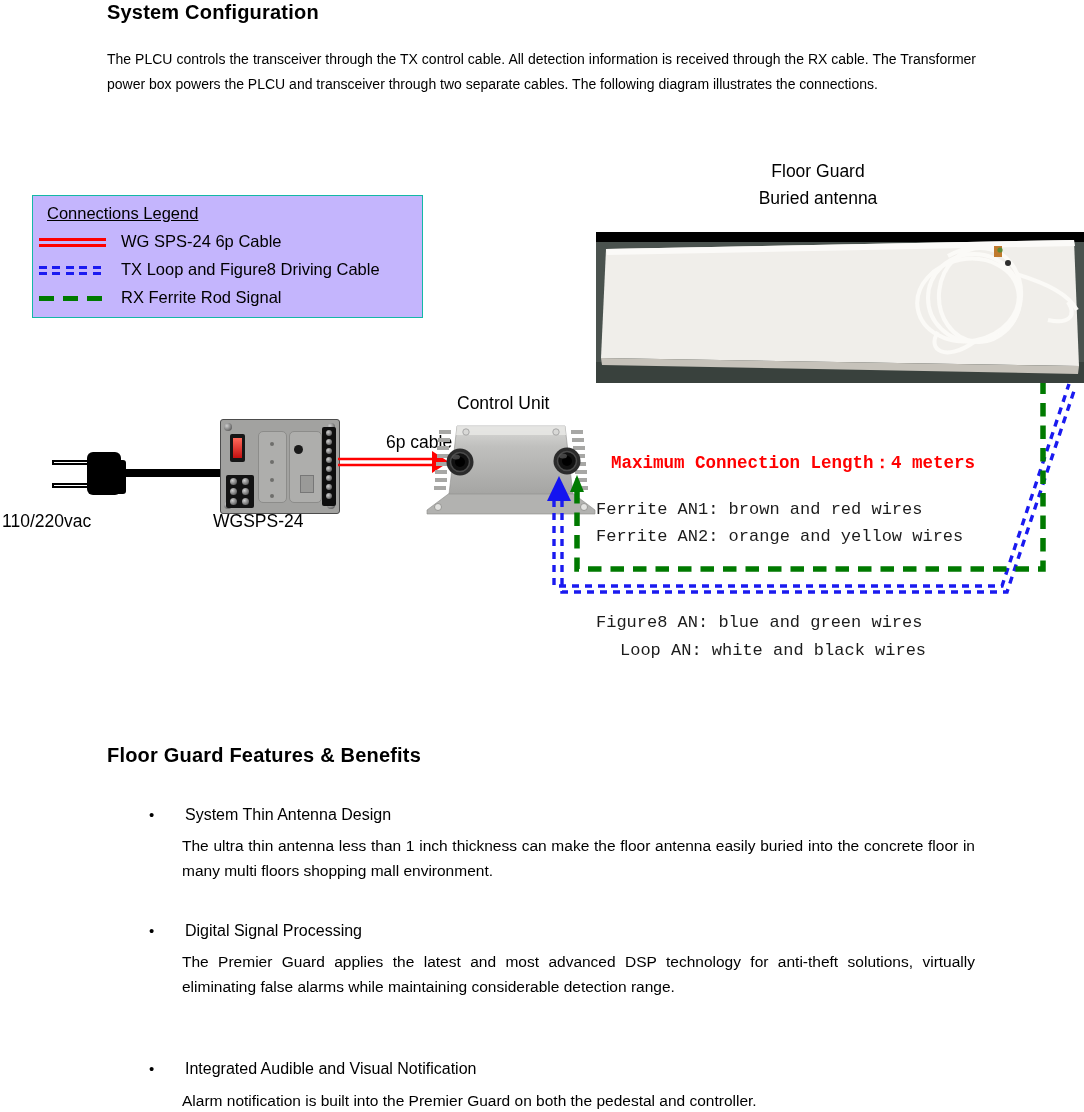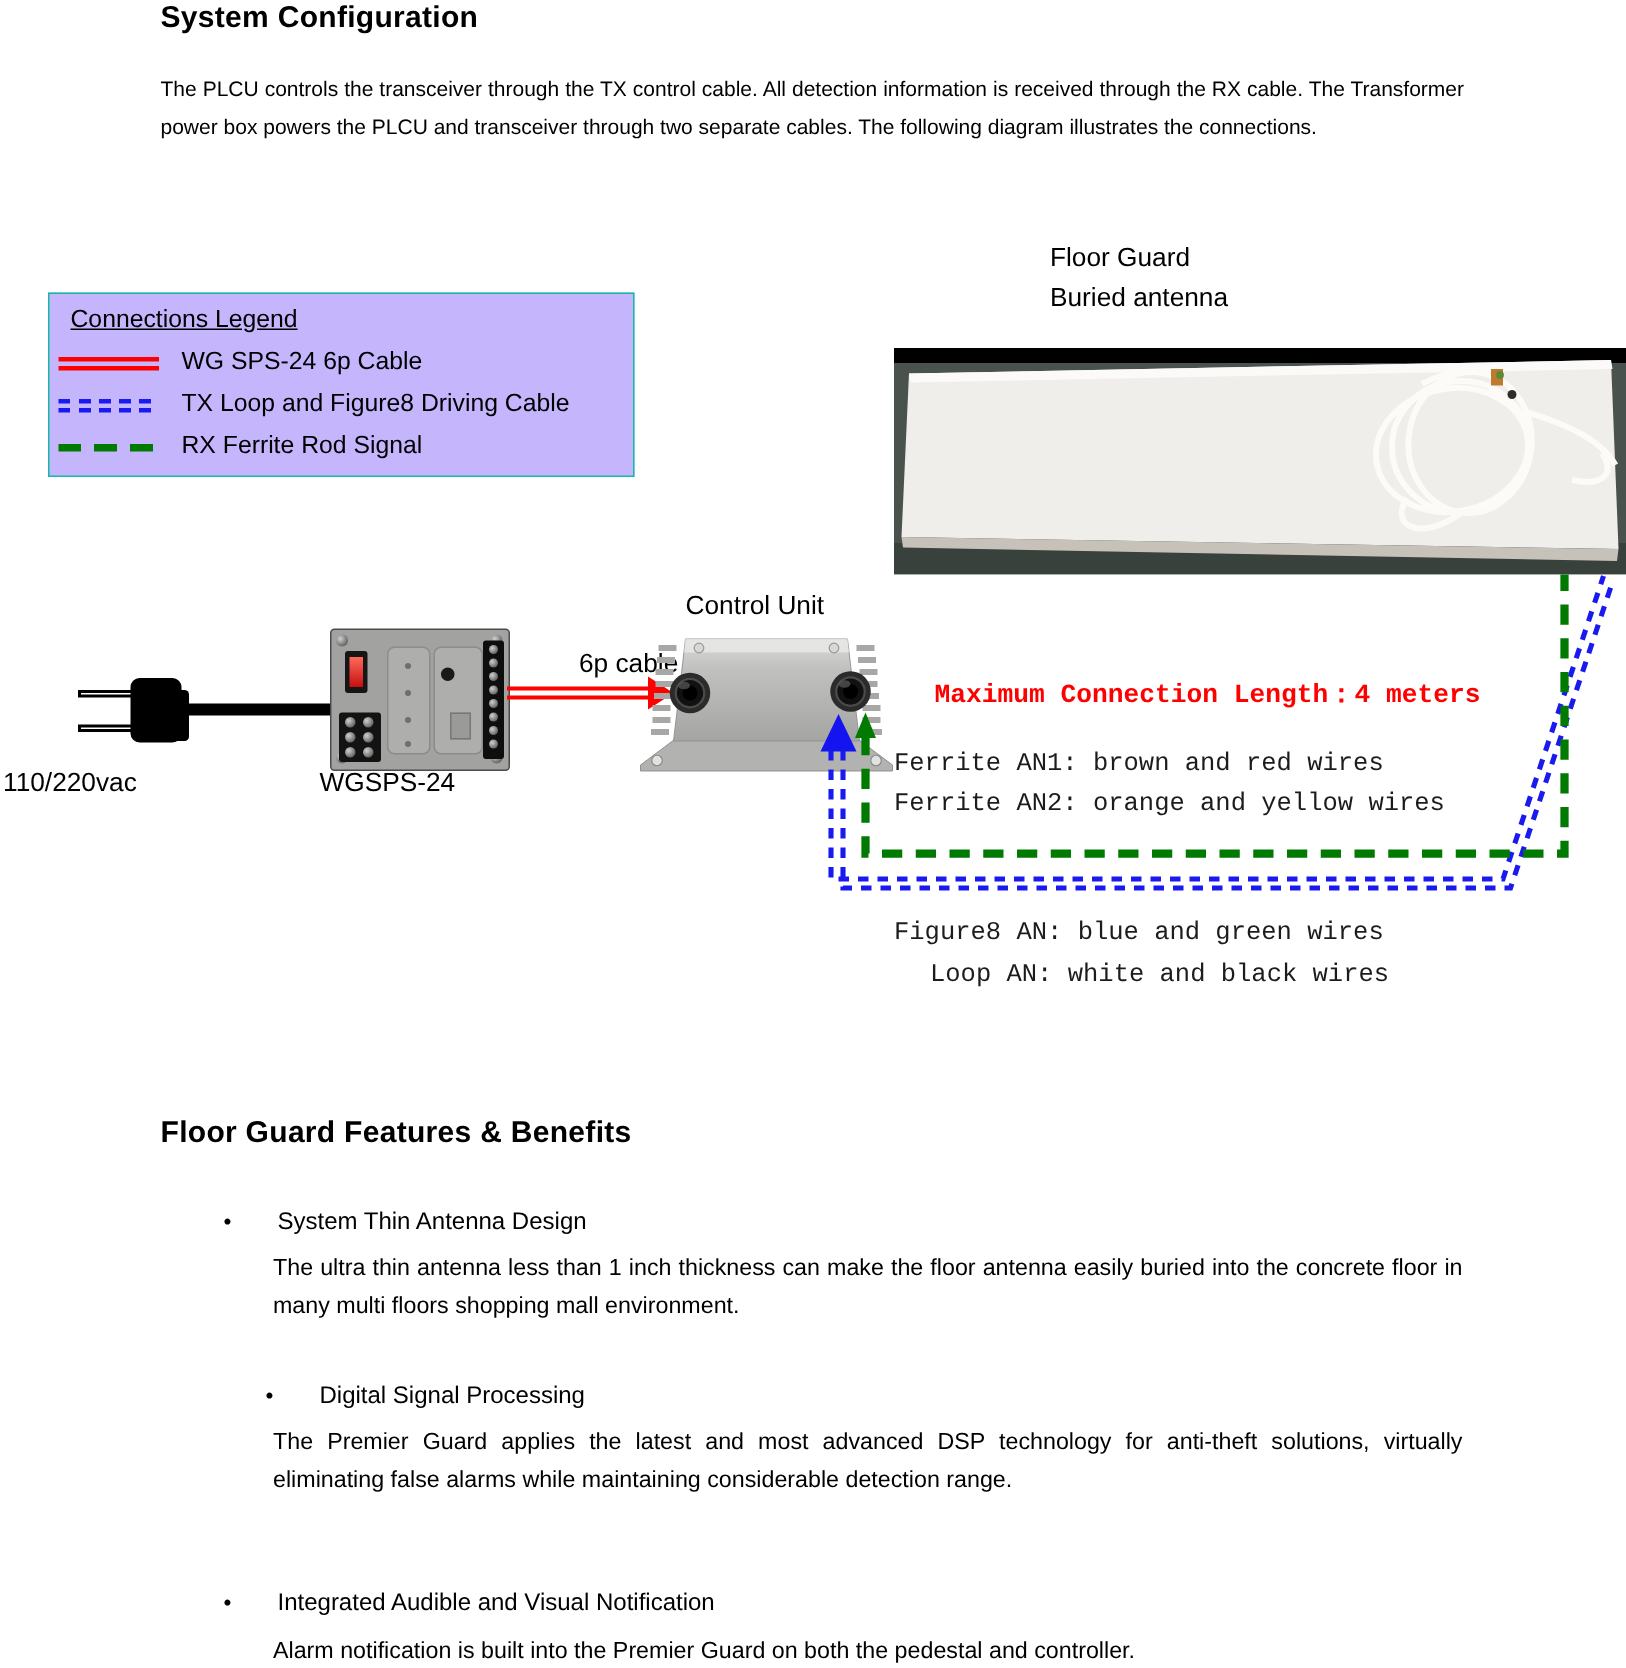--- a/index.html
+++ b/index.html
@@ -19,36 +19,36 @@
   .legend-label{position:absolute;left:82px;top:-2px;font-size:16.5px;white-space:nowrap;}
   .red-line{height:3px;background:#ff0000;margin-bottom:3px;}
   .blue-dash-row{height:3px;background:repeating-linear-gradient(90deg,#1a1af0 0 8px,transparent 8px 13.5px);margin-bottom:3px;}
   .green-dash-row{height:4.5px;background:repeating-linear-gradient(90deg,#007a00 0 15px,transparent 15px 24px);}
   
   .psu{background:#a2a2a0;border:1px solid #4c4c4c;border-radius:3px;}
   .screw{position:absolute;width:8px;height:8px;border-radius:50%;background:radial-gradient(circle at 35% 35%,#cfcfcf,#3c3c3c);}
   .psu-panel{position:absolute;background:#aeaeac;border:1px solid #8c8c8a;border-radius:5px;}
   .psu-dot{position:absolute;width:4px;height:4px;border-radius:50%;background:#6e6e6c;}
   .mono-note{font-family:"Liberation Mono","DejaVu Sans Mono",monospace;font-size:17px;color:#1c1c1c;white-space:nowrap;}
-  .red-note{font-family:"Liberation Mono","DejaVu Sans Mono",monospace;font-size:17.5px;font-weight:bold;color:#ff0000;white-space:nowrap;margin-left:12px;}
+  .red-note{font-family:"Liberation Mono","DejaVu Sans Mono",monospace;font-size:17.5px;font-weight:bold;color:#ff0000;white-space:nowrap;}
   
   .feature-title{font-size:16px;}
   .bullet{display:inline-block;width:36px;font-size:15px;vertical-align:top;padding-left:3px;}
   .feature-body{font-size:15.5px;line-height:24.6px;text-align:justify;}
   .nowrap{white-space:nowrap;}
 </style>
 </head>
 <body>
 
 <div class="page">
 
   <div class="abs h1" style="left:107px;top:1px;">System Configuration</div>
   <div class="abs body-text" style="left:107px;top:47px;width:869px;">The PLCU controls the transceiver through the TX control cable. All detection information is received through the RX cable. The Transformer power box powers the PLCU and transceiver through two separate cables. The following diagram illustrates the connections.</div>
 
-  <div class="abs diagram-label" style="left:700px;top:158px;width:236px;text-align:left;line-height:27px;">
+  <div class="abs diagram-label" style="left:700px;top:158px;width:236px;text-align:center;line-height:27px;">
     <div>Floor Guard</div>
     <div>Buried antenna</div>
   </div>
 
   <div class="abs legend-box" style="left:32px;top:195px;width:389px;height:121px;">
     <div class="abs legend-title" style="left:14px;top:8px;">Connections Legend</div>
     <div class="legend-row" style="top:38px;width:370px;">
       <div class="legend-swatch">
         <div class="red-line"></div>
           <div class="red-line"></div>
@@ -212,21 +212,21 @@
   <div class="abs mono-note" style="left:596px;top:613px;">Figure8 AN: blue and green wires</div>
   <div class="abs mono-note" style="left:620px;top:641px;">Loop AN: white and black wires</div>
 
   <div class="abs h1" style="left:107px;top:744px;">Floor Guard Features &amp; Benefits</div>
 
   <div class="abs feature-title nowrap" style="left:146px;top:806px;">
     <span class="bullet">•</span><span>System Thin Antenna Design</span>
   </div>
   <div class="abs feature-body" style="left:182px;top:834px;width:793px;">The ultra thin antenna less than 1 inch thickness can make the floor antenna easily buried into the concrete floor in many multi floors shopping mall environment.</div>
 
-  <div class="abs feature-title nowrap" style="left:146px;top:922px;margin-left:28px;">
+  <div class="abs feature-title nowrap" style="left:146px;top:922px;">
     <span class="bullet">•</span><span>Digital Signal Processing</span>
   </div>
   <div class="abs feature-body" style="left:182px;top:950px;width:793px;">The Premier Guard applies the latest and most advanced DSP technology for anti-theft solutions, virtually eliminating false alarms while maintaining considerable detection range.</div>
 
   <div class="abs feature-title nowrap" style="left:146px;top:1060px;">
     <span class="bullet">•</span><span>Integrated Audible and Visual Notification</span>
   </div>
   <div class="abs feature-body" style="left:182px;top:1089px;width:793px;">Alarm notification is built into the Premier Guard on both the pedestal and controller.</div>
 
 </div>

